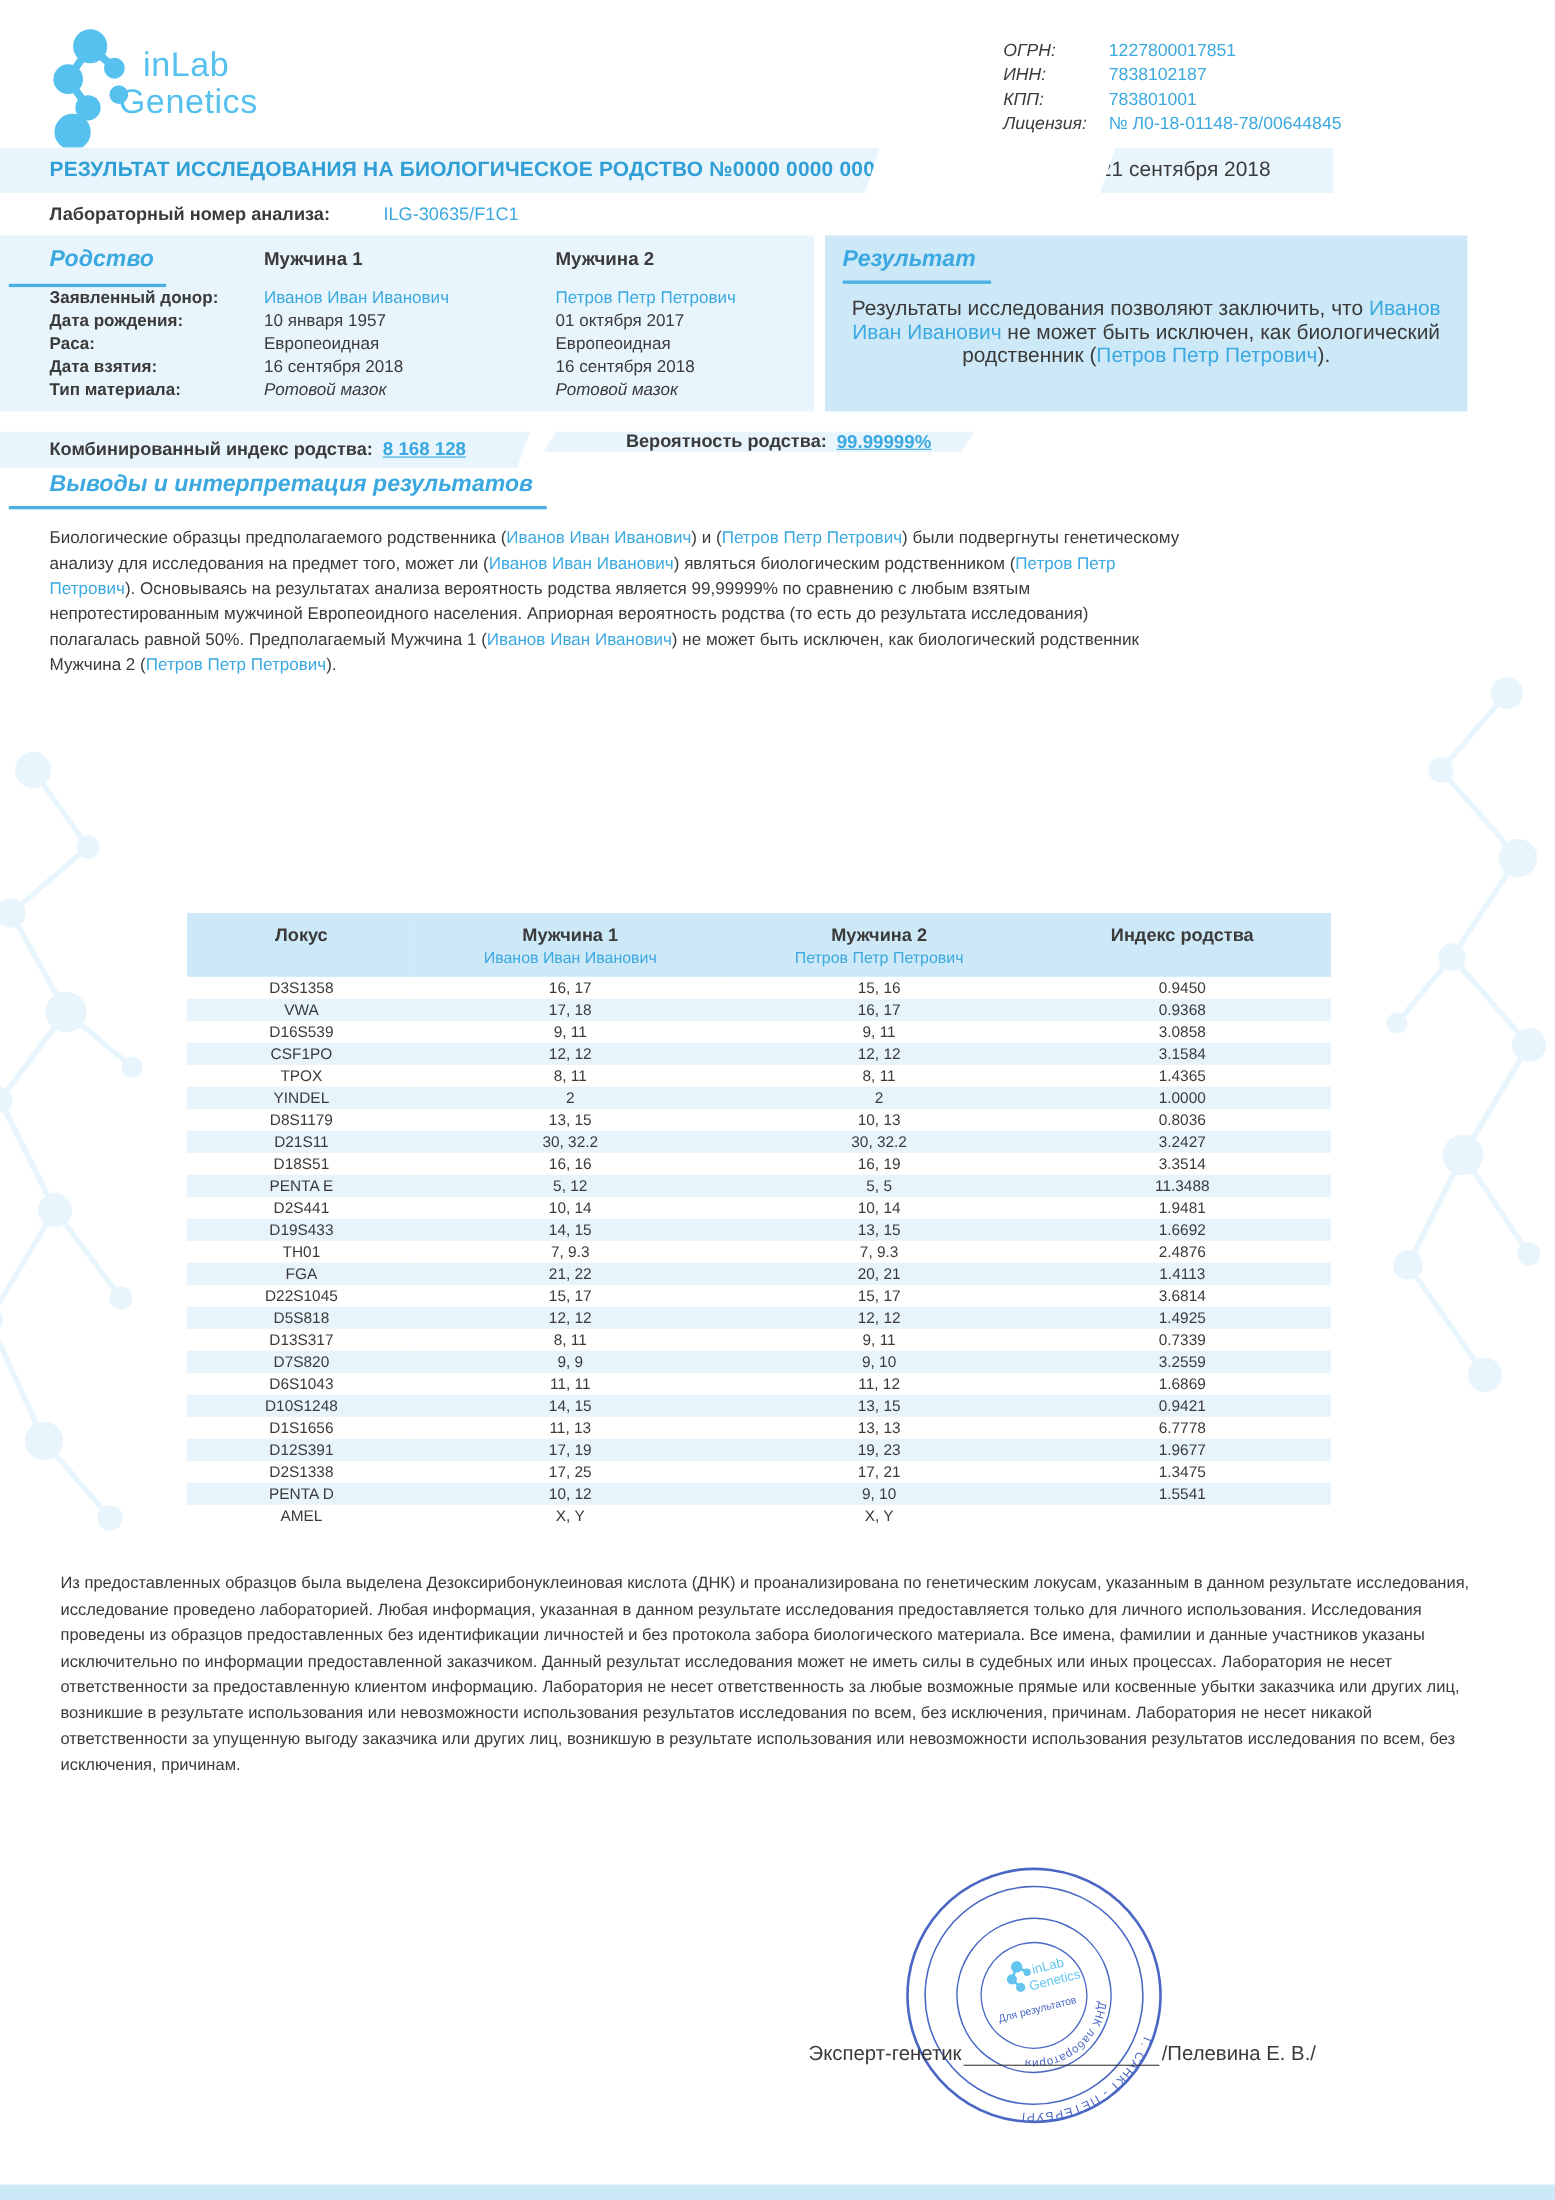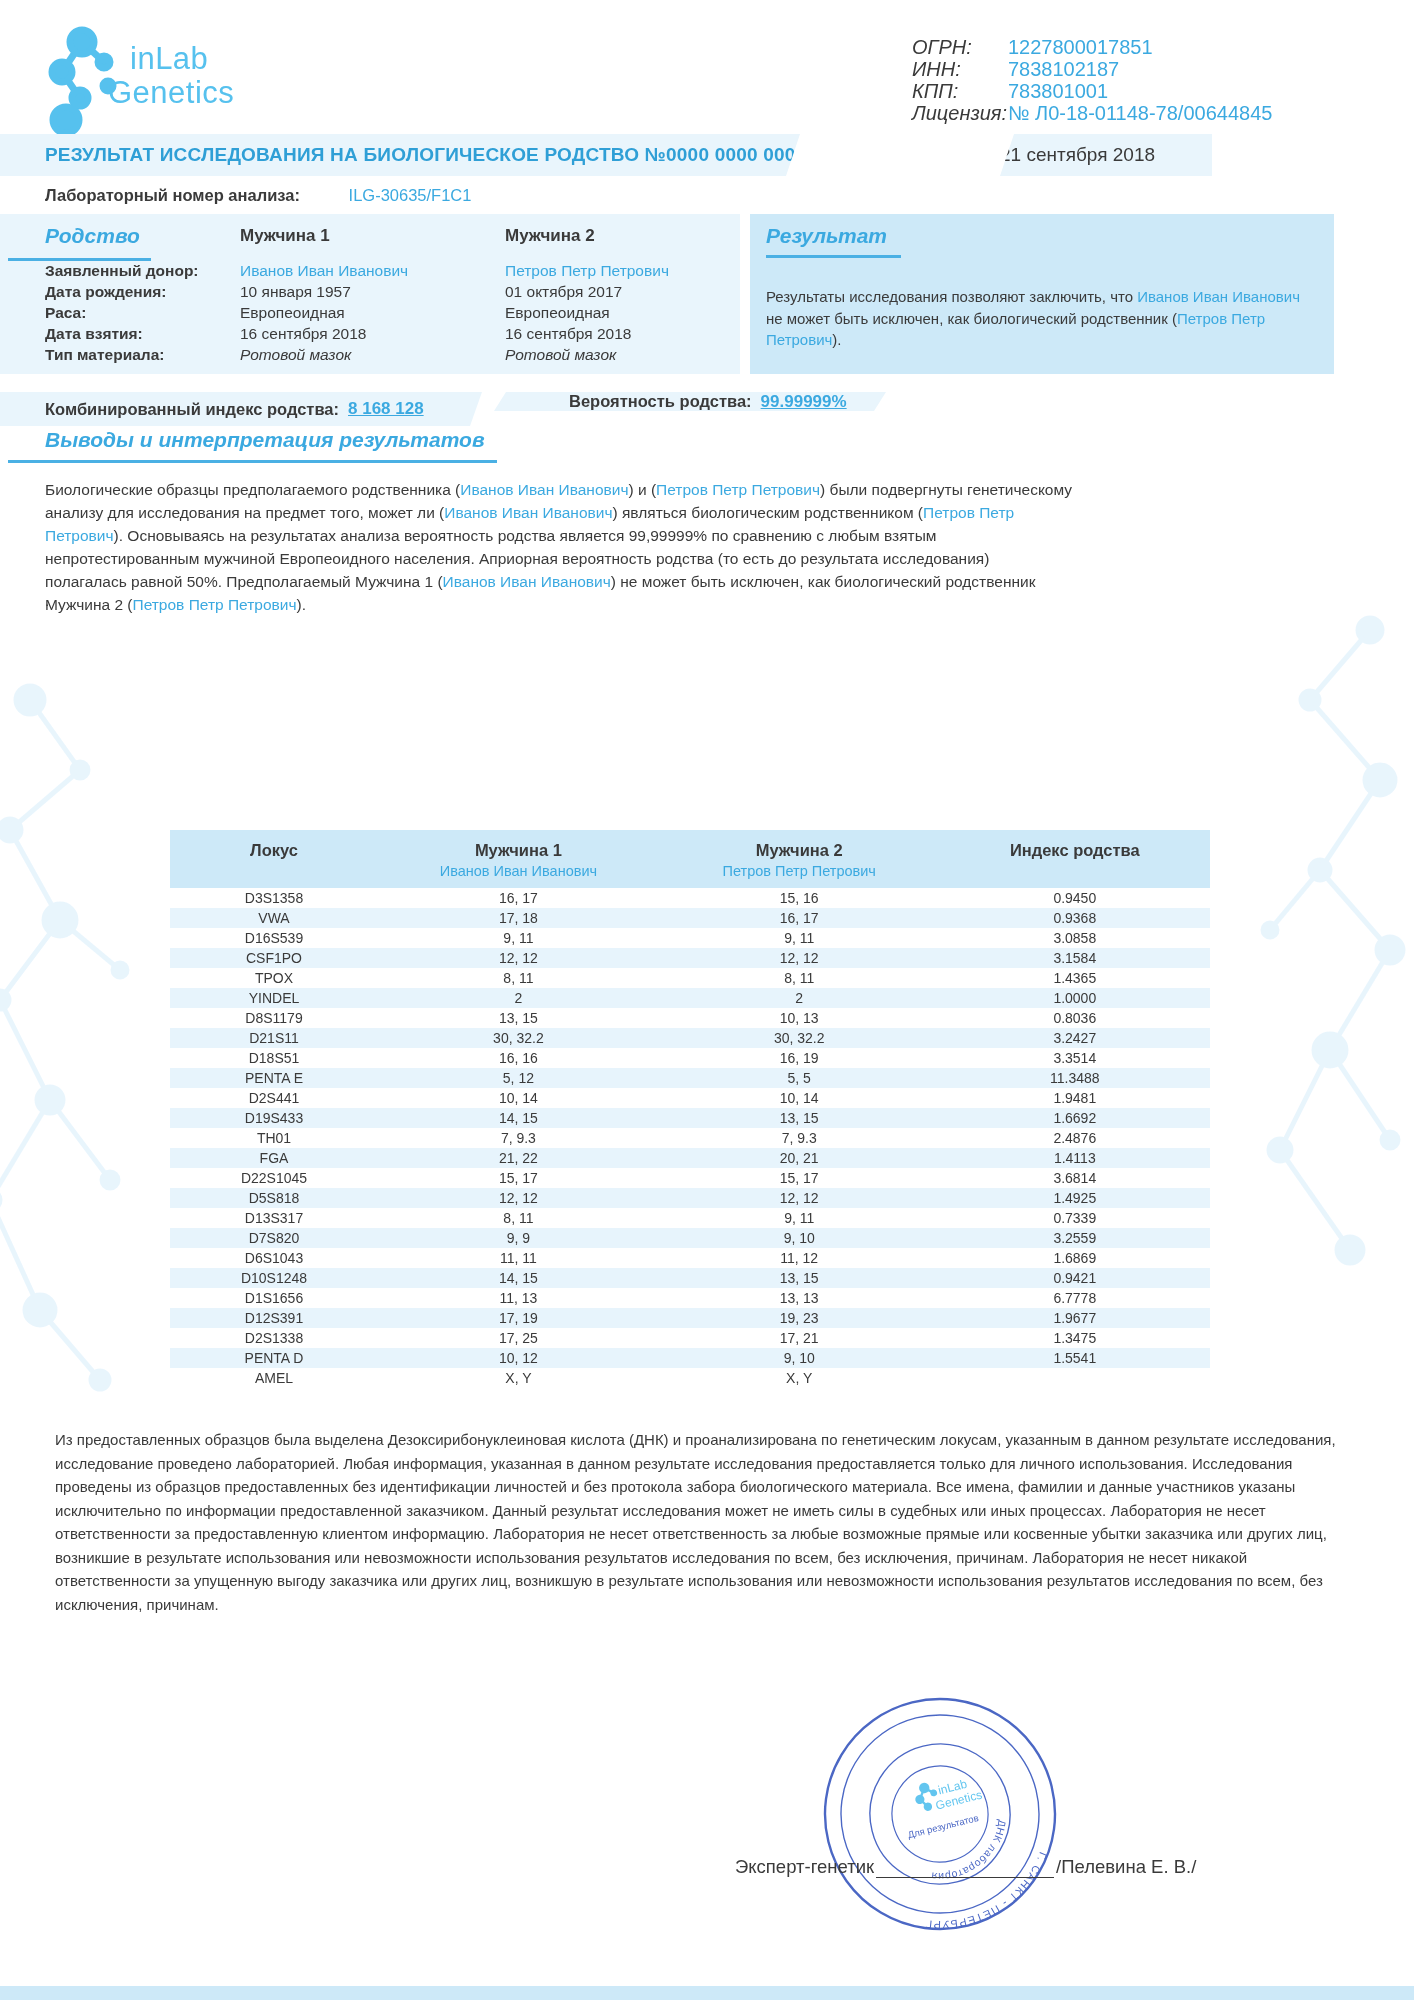--- a/index.html
+++ b/index.html
@@ -15,21 +15,21 @@
   
   .logo{position:absolute;left:42px;top:24px;width:260px;height:110px;}
   .logo-text{position:absolute;left:88px;top:18px;line-height:34px;font-size:31px;
              color:#56c1ee;letter-spacing:.5px;}
   .logo-text .l2{margin-left:-22px;}
   .addr-block{position:absolute;left:398px;top:36px;display:grid;
               grid-template-columns:88px auto;column-gap:14px;font-size:16px;line-height:22px;}
   .addr-label{font-style:italic;text-align:right;white-space:nowrap;}
   .addr-vals{color:#3ba9e0;}
   .reg-block{position:absolute;left:912px;top:36px;display:grid;
-             grid-template-columns:86px auto;column-gap:10px;font-size:20px;line-height:22px;}
+             grid-template-columns:86px auto;column-gap:10px;font-size:16px;line-height:22px;}
   .reg-label{font-style:italic;white-space:nowrap;}
   .reg-val{color:#3ba9e0;white-space:nowrap;}
 
   
   .title-band{position:absolute;left:0;top:134px;width:800px;height:42px;background:#e9f5fc;
               clip-path:polygon(0 0,100% 0,calc(100% - 14px) 100%,0 100%);
               display:flex;align-items:center;padding-left:45px;box-sizing:border-box;}
   .title-band span{color:#2f9fd6;font-weight:bold;font-size:19px;letter-spacing:.2px;white-space:nowrap;}
   .date-band{position:absolute;left:1000px;top:134px;width:212px;height:42px;background:#e9f5fc;
              clip-path:polygon(14px 0,100% 0,100% 100%,0 100%);
@@ -48,21 +48,21 @@
   .kin-col2{position:absolute;left:505px;top:12px;font-size:17px;font-weight:bold;}
   .kin-rows{position:absolute;left:0;top:46px;width:740px;}
   .kin-row{display:grid;grid-template-columns:195px 265px auto;padding-left:45px;
            font-size:15.5px;line-height:21px;}
   .kin-row .lbl{font-weight:bold;}
 
   
   .result-box{position:absolute;left:750px;top:214px;width:584px;height:160px;background:#cde9f8;
               box-sizing:border-box;padding:10px 16px;}
   .res-h{display:inline-block;border-bottom:3px solid #4ab0e4;padding:0 14px 7px 0;}
-  .res-text{margin-top:28px;font-size:15px;line-height:21.5px;}
+  .res-text{margin-top:12px;font-size:19px;line-height:21.5px;text-align:center;}
 
   
   .banner1{position:absolute;left:0;top:392px;width:482px;height:34px;background:#e9f5fc;
            clip-path:polygon(0 0,100% 0,calc(100% - 12px) 100%,0 100%);
            display:flex;align-items:center;padding-left:45px;box-sizing:border-box;font-size:16.5px;}
   .banner2{position:absolute;left:494px;top:392px;width:392px;height:19px;background:#e9f5fc;
            clip-path:polygon(12px 0,100% 0,calc(100% - 12px) 100%,0 100%);
            display:flex;align-items:center;padding-left:75px;box-sizing:border-box;font-size:16.5px;}
   .banner1 .lbl,.banner2 .lbl{font-weight:bold;}
   .banner1 .val,.banner2 .val{color:#3ba9e0;font-weight:bold;margin-left:9px;font-size:17px;text-decoration:underline;}

